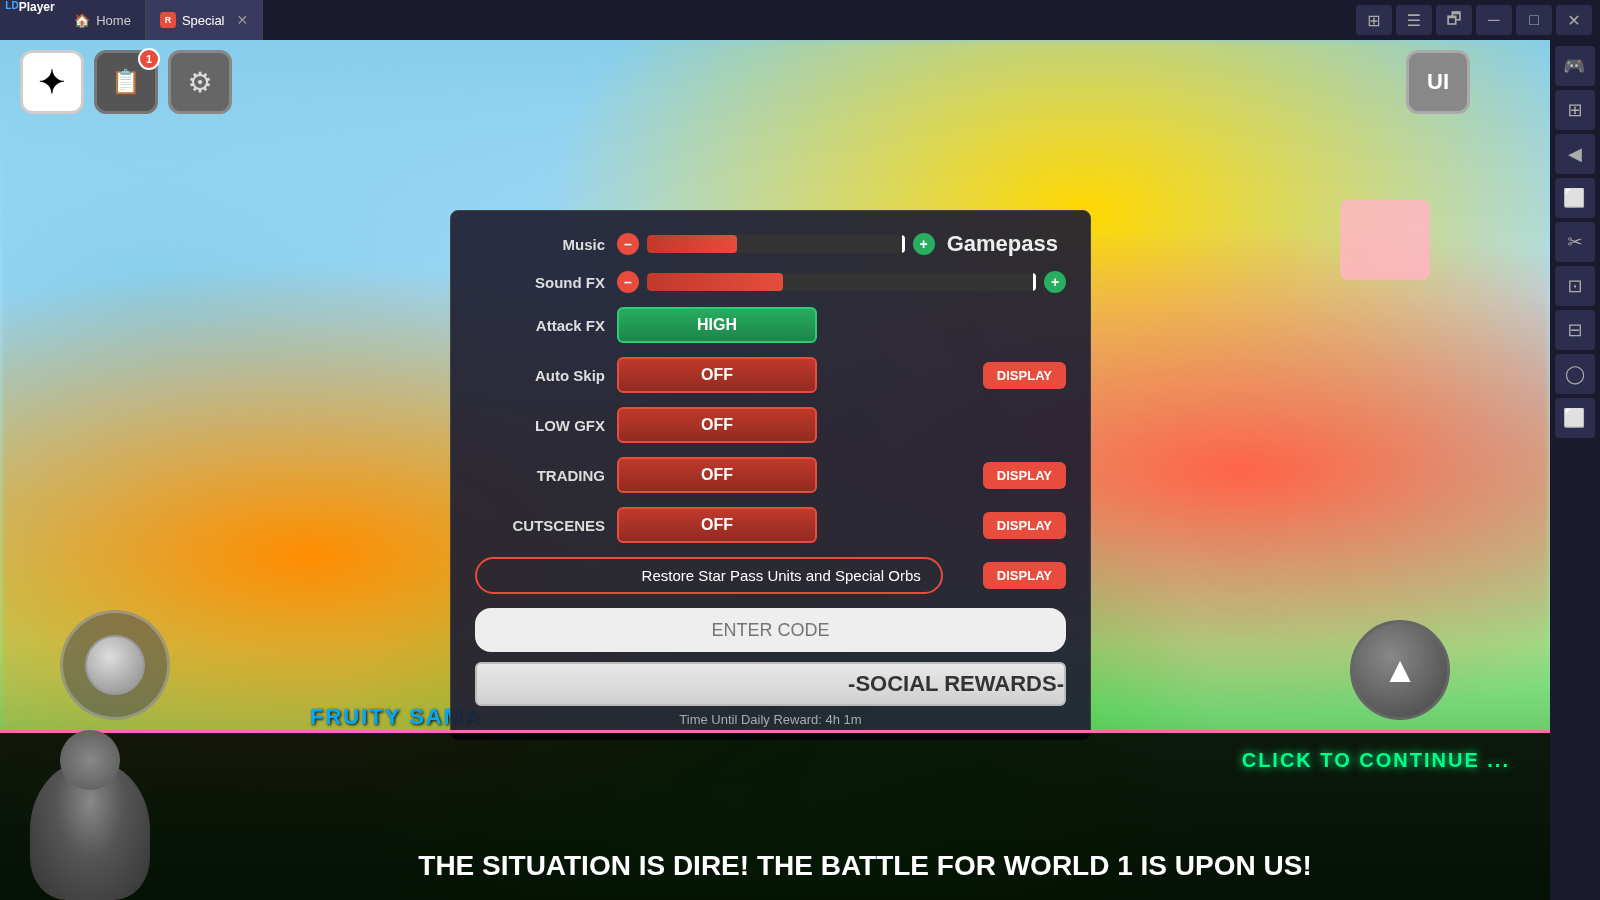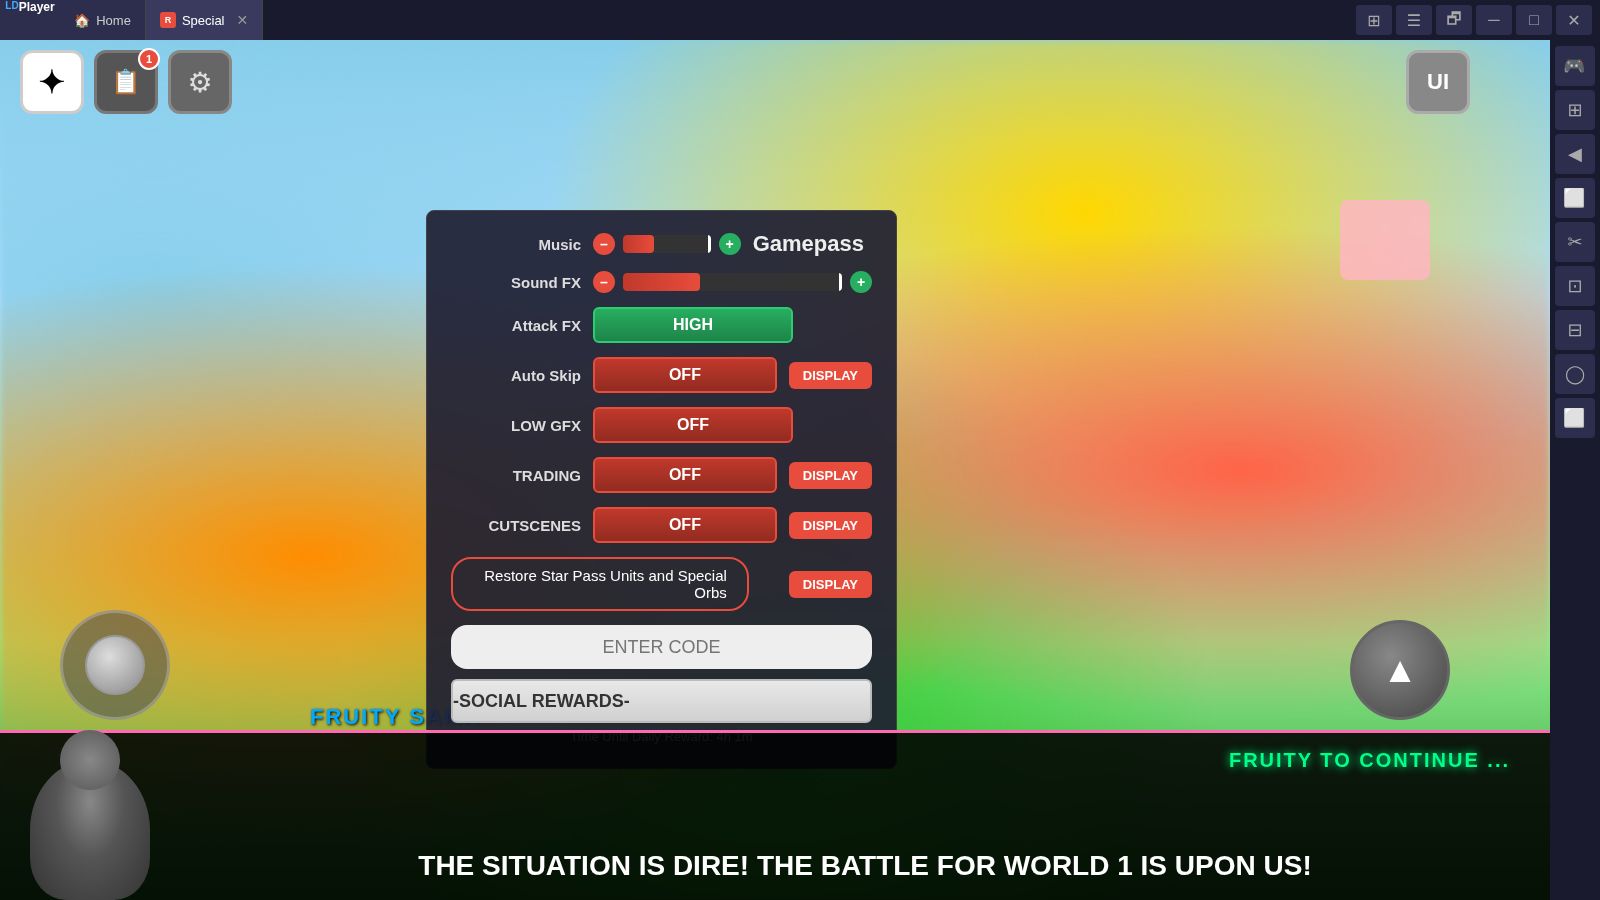--- a/index.html
+++ b/index.html
@@ -233,25 +233,25 @@
       height: 80px;
       background: #FFB6C1;
       border-radius: 8px;
       opacity: 0.85;
     }
 
     
     .settings-panel {
       position: absolute;
       top: 170px;
-      left: 426px;
-      width: 471px;
+      left: 450px;
+      width: 641px;
       background: rgba(30, 30, 50, 0.92);
       border-radius: 8px;
-      padding: 20px 24px 24px;
+      padding: 20px 24px 12px;
       z-index: 50;
       border: 1px solid #444;
     }
 
     .settings-row {
       display: flex;
       align-items: center;
       margin-bottom: 14px;
       gap: 12px;
     }
@@ -386,27 +386,27 @@
       color: #999;
       cursor: pointer;
       margin-bottom: 10px;
     }
     .social-rewards-btn {
       width: 100%;
       height: 44px;
       background: linear-gradient(180deg, #e8e8e8 0%, #d0d0d0 100%);
       border: 2px solid #bbb;
       border-radius: 6px;
-      font-size: 18px;
+      font-size: 22px;
       font-weight: bold;
       color: #333;
       cursor: pointer;
       display: flex;
       align-items: center;
-      justify-content: flex-start;
+      justify-content: flex-end;
     }
     .daily-reward-text {
       text-align: center;
       color: #aaa;
       font-size: 13px;
       margin-top: 6px;
     }
 
     
     .cutscene-bar {
@@ -675,18 +675,18 @@
   <div class="speaker-name">FRUITY SAMA</div>
 
   <div class="cutscene-bar">
     <div class="character-area">
       <div style="position:relative; width:120px; height:140px;">
         <div class="character-silhouette"></div>
         <div class="character-head"></div>
       </div>
     </div>
     <div class="cutscene-content">
-      <div class="click-continue">FRUITY TO CONTINUE ...</div>
+      <div class="click-continue">CLICK TO CONTINUE ...</div>
       <div class="cutscene-text">THE SITUATION IS DIRE! THE BATTLE FOR WORLD 1 IS UPON US!</div>
     </div>
   </div>
 
 </div>
 
 </body></html>

